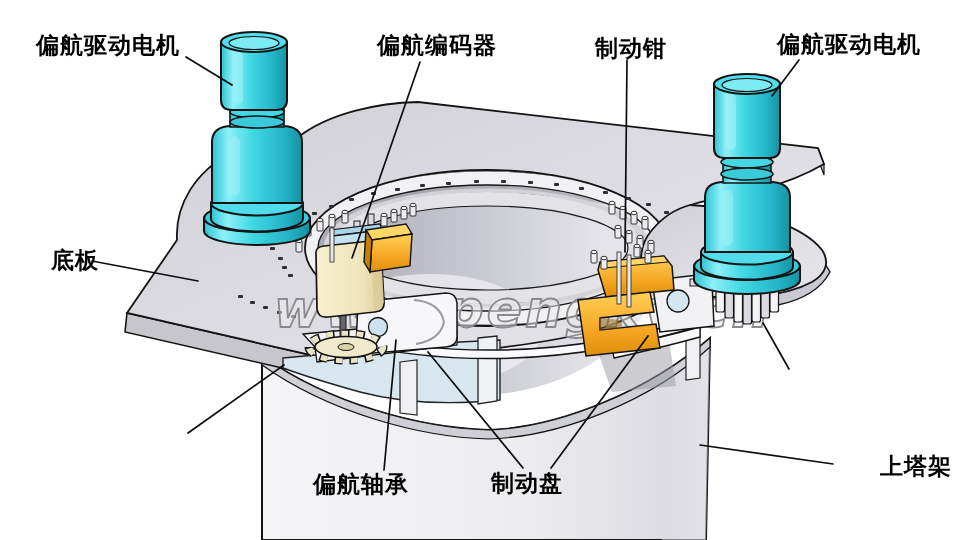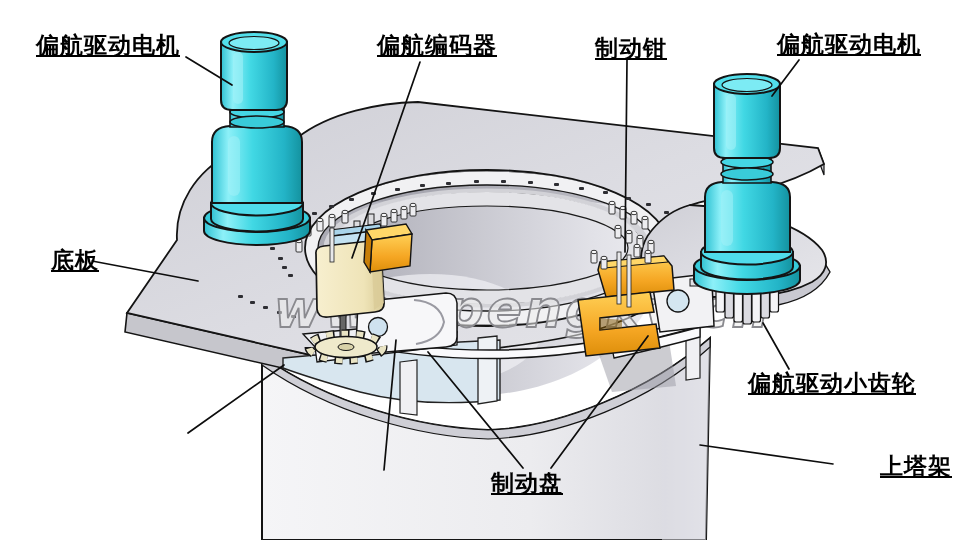--- a/index.html
+++ b/index.html
@@ -1,21 +1,21 @@
 <!DOCTYPE html>
 <html><head>
 <meta charset="utf-8">
 <style>
   html,body{margin:0;padding:0;background:#fff;}
   .stage{position:relative;width:960px;height:540px;background:#ffffff;overflow:hidden;
          font-family:"DejaVu Sans","Liberation Sans",sans-serif;}
   .stage svg{position:absolute;left:0;top:0;}
   .labels{position:absolute;left:0;top:0;width:100%;height:100%;pointer-events:none;}
   .lbl{position:absolute;font-weight:bold;font-size:23px;line-height:1.05;color:#000;
-       white-space:nowrap;letter-spacing:1px;text-decoration:underline;}
+       white-space:nowrap;letter-spacing:1px;}
   .watermark-text{font-weight:bold;font-style:italic;letter-spacing:3px;}
 </style>
 </head>
 <body>
 
 <div class="stage">
 <svg width="960" height="540" viewBox="0 0 960 540">
   <defs>
     <linearGradient id="gCyan" x1="0" y1="0" x2="1" y2="0">
       <stop offset="0" stop-color="#2fc2d3"></stop>
@@ -280,17 +280,17 @@
     <line x1="833" y1="464" x2="700" y2="445"></line>
   </g>
 </svg>
 
 <div class="labels">
   <div class="lbl" style="left:36px;top:33px">偏航驱动电机</div>
   <div class="lbl" style="left:377px;top:33px">偏航编码器</div>
   <div class="lbl" style="left:595px;top:36px">制动钳</div>
   <div class="lbl" style="left:777px;top:32px">偏航驱动电机</div>
   <div class="lbl" style="left:51px;top:248px">底板</div>
+  <div class="lbl" style="left:313px;top:472px">偏航轴承</div>
   <div class="lbl" style="left:491px;top:471px">制动盘</div>
-  <div class="lbl" style="left:748px;top:371px">偏航驱动小齿轮</div>
   <div class="lbl" style="left:880px;top:454px">上塔架</div>
 </div>
 </div>
 
 </body></html>

